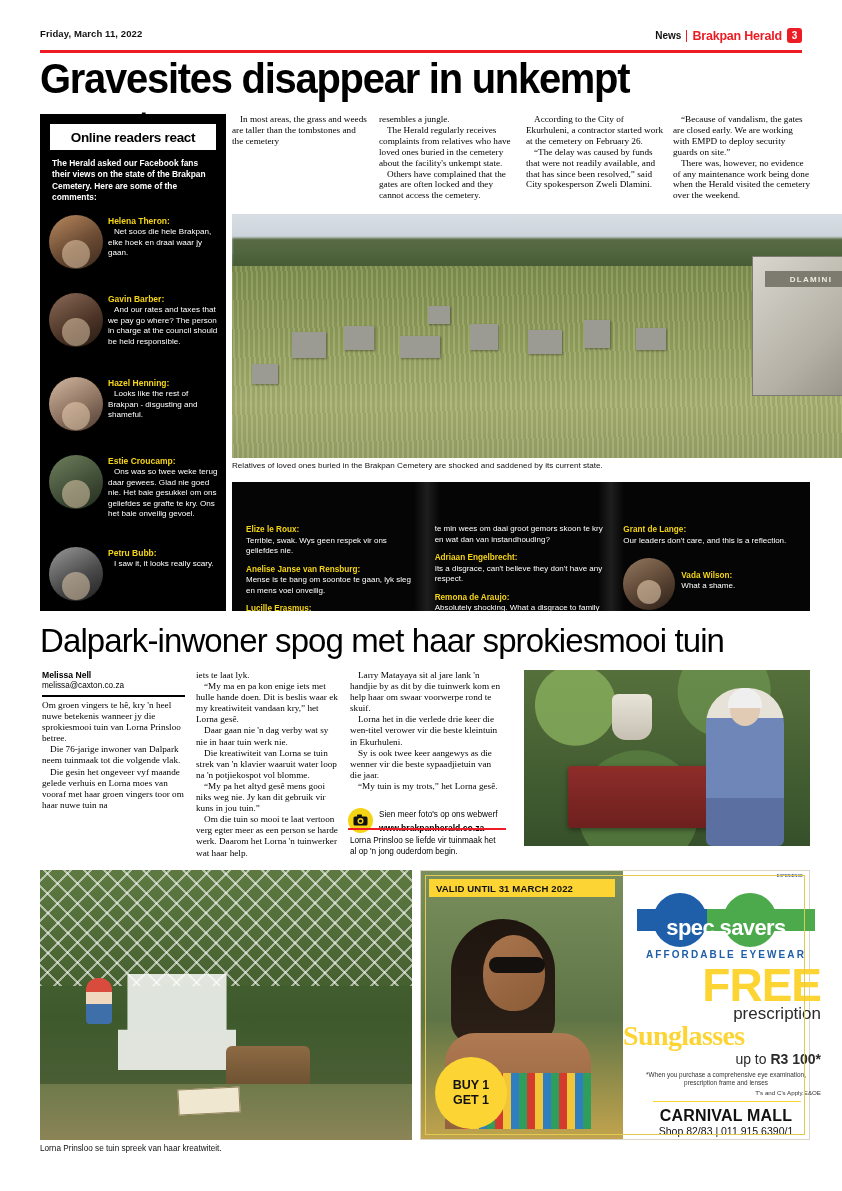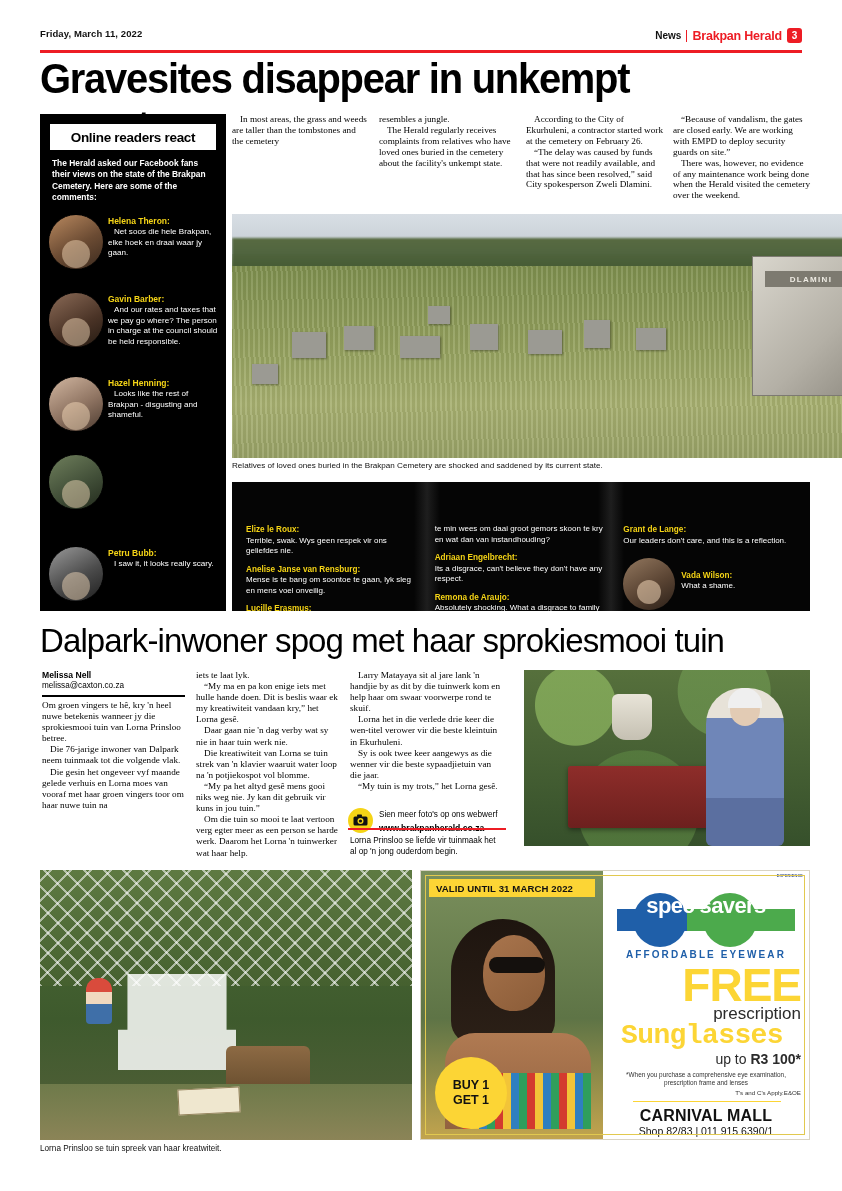--- a/index.html
+++ b/index.html
@@ -313,21 +313,21 @@
   .caption3 {
     position: absolute; left: 40px; top: 1144px; width: 372px;
     font-family: "Liberation Sans", sans-serif; font-size: 8.2px; color: #111;
   }
 
   
   .ad {
     position: absolute; left: 420px; top: 870px; width: 390px; height: 270px;
     background: #fff; border: 1px solid #d9d4c4; display: flex;
   }
-  .ad-left { width: 182px; position: relative; overflow: hidden;
+  .ad-left { width: 202px; position: relative; overflow: hidden;
     background: linear-gradient(to bottom,#7a8f5c,#5e7446 55%,#c2a44e); }
   .ad-valid {
     position: absolute; left: 8px; top: 8px; right: 8px; height: 18px;
     background: #fcd535; color: #111;
     font-family: "Liberation Sans", sans-serif; font-size: 9.6px; font-weight: 700;
     display: flex; align-items: center; padding-left: 7px; letter-spacing:.1px; z-index:3;
   }
   .ad-model {
     position:absolute; left:24px; top:42px; width:146px; height:214px;
   }
@@ -368,43 +368,43 @@
   .logo-wrap { position:absolute; left:14px; top:22px; width:178px; height:54px; }
   .logo-blue { position:absolute; left:16px; top:0; width:54px; height:54px;
     border-radius:50%; background:#1f5fa9; }
   .logo-green { position:absolute; left:86px; top:0; width:54px; height:54px;
     border-radius:50%; background:#4caa4c; }
   .logo-bar { position:absolute; left:0; top:16px; width:178px; height:22px;
     background:#1f5fa9; }
   .logo-bar2 { position:absolute; left:70px; top:16px; width:108px; height:22px;
     background:#4caa4c; }
   .logo-text {
-    position:absolute; left:0; top:0; width:178px; height:26px;
+    position:absolute; left:0; top:22px; width:178px; height:26px;
     color:#fff; font-family:"Liberation Sans", sans-serif;
     font-size:22px; font-weight:700; letter-spacing:-.6px;
     display:flex; align-items:center; justify-content:center; z-index:4;
   }
   .logo-sub {
     position:absolute; left:14px; top:78px; width:178px; text-align:center;
     color:#1f5fa9; font-family:"Liberation Sans", sans-serif;
     font-size:10px; font-weight:700; letter-spacing:2.1px;
   }
   .ad-free {
     position:absolute; left:8px; top:92px; width:190px; text-align:right;
     color:#fcd535; font-family:"Liberation Sans", sans-serif;
     font-size:46px; font-weight:700; line-height:44px; letter-spacing:-1px;
   }
   .ad-presc {
     position:absolute; left:8px; top:134px; width:190px; text-align:right;
     color:#2b2b2b; font-family:"Liberation Sans", sans-serif;
     font-size:17px; line-height:18px;
   }
   .ad-sun {
-    position:absolute; left:0px; top:150px; width:198px; text-align:center;
-    color:#fcd535; font-family:Liberation Mono, monospace;
+    position:absolute; left:0px; top:150px; width:198px; text-align:left;
+    color:#fcd535; font-family:Liberation Serif, serif;
     font-size:28px; font-weight:700; line-height:30px; letter-spacing:-.6px;
   }
   .ad-upto {
     position:absolute; left:8px; top:180px; width:190px; text-align:right;
     color:#2b2b2b; font-family:"Liberation Sans", sans-serif;
     font-size:14px; line-height:16px;
   }
   .ad-upto b { font-weight:700; }
   .ad-terms {
     position:absolute; left:8px; top:200px; width:190px; text-align:center;
@@ -451,20 +451,21 @@
 
   <h1 class="headline1">Gravesites disappear in unkempt cemetery</h1>
 
   <div class="a1cols">
     <div>
       <p>In most areas, the grass and weeds are taller than the tombstones and the cemetery</p>
     </div>
     <div>
       <p class="noind">resembles a jungle.</p>
       <p>The Herald regularly receives complaints from relatives who have loved ones buried in the cemetery about the facility's unkempt state.</p>
+      <p>Others have complained that the gates are often locked and they cannot access the cemetery.</p>
     </div>
     <div>
       <p>According to the City of Ekurhuleni, a contractor started work at the cemetery on February 26.</p>
       <p>“The delay was caused by funds that were not readily available, and that has since been resolved,” said City spokesperson Zweli Dlamini.</p>
     </div>
     <div>
       <p>“Because of vandalism, the gates are closed early. We are working with EMPD to deploy security guards on site.”</p>
       <p>There was, however, no evidence of any maintenance work being done when the Herald visited the cemetery over the weekend.</p>
     </div>
   </div>
@@ -511,20 +512,24 @@
     <div class="comment" style="top:262px;">
       <div class="avatar av-c"></div>
       <div class="cmt-body">
         <div class="cmt-name">Hazel Henning:</div>
         <div class="cmt-text">Looks like the rest of Brakpan - disgusting and shameful.</div>
       </div>
     </div>
 
     <div class="comment" style="top:340px;">
       <div class="avatar av-d"></div>
+      <div class="cmt-body">
+        <div class="cmt-name">Estie Croucamp:</div>
+        <div class="cmt-text">Ons was so twee weke terug daar gewees. Glad nie goed nie. Het baie gesukkel om ons geliefdes se grafte te kry. Ons het baie onveilig gevoel.</div>
+      </div>
     </div>
 
     <div class="comment" style="top:432px;">
       <div class="avatar av-e"></div>
       <div class="cmt-body">
         <div class="cmt-name">Petru Bubb:</div>
         <div class="cmt-text">I saw it, it looks really scary.</div>
       </div>
     </div>
   </div>

